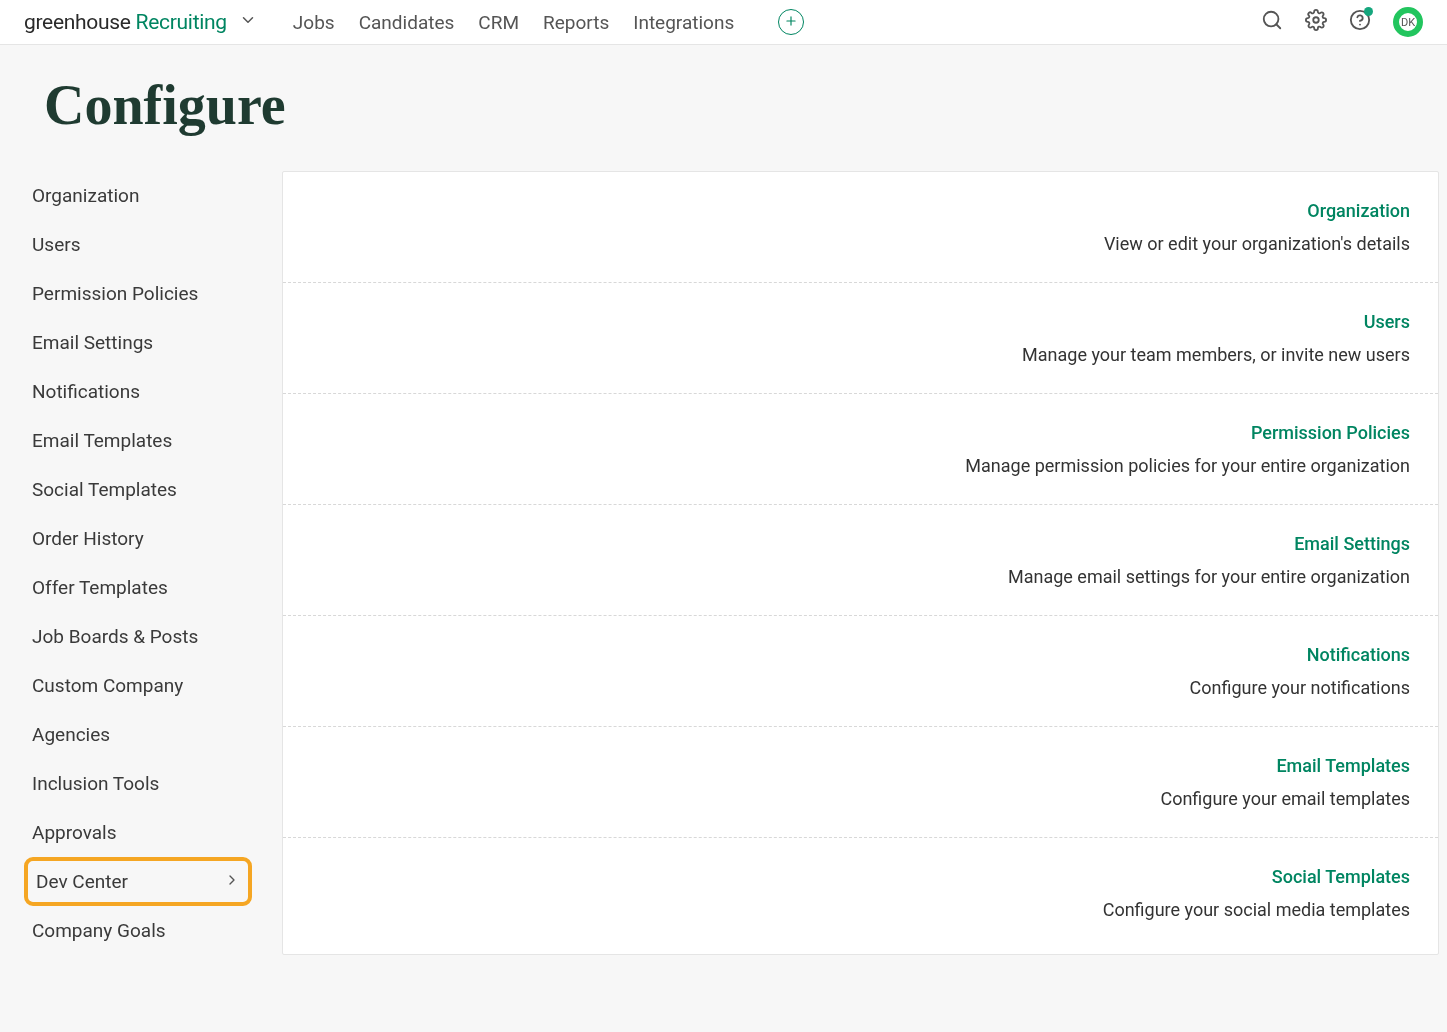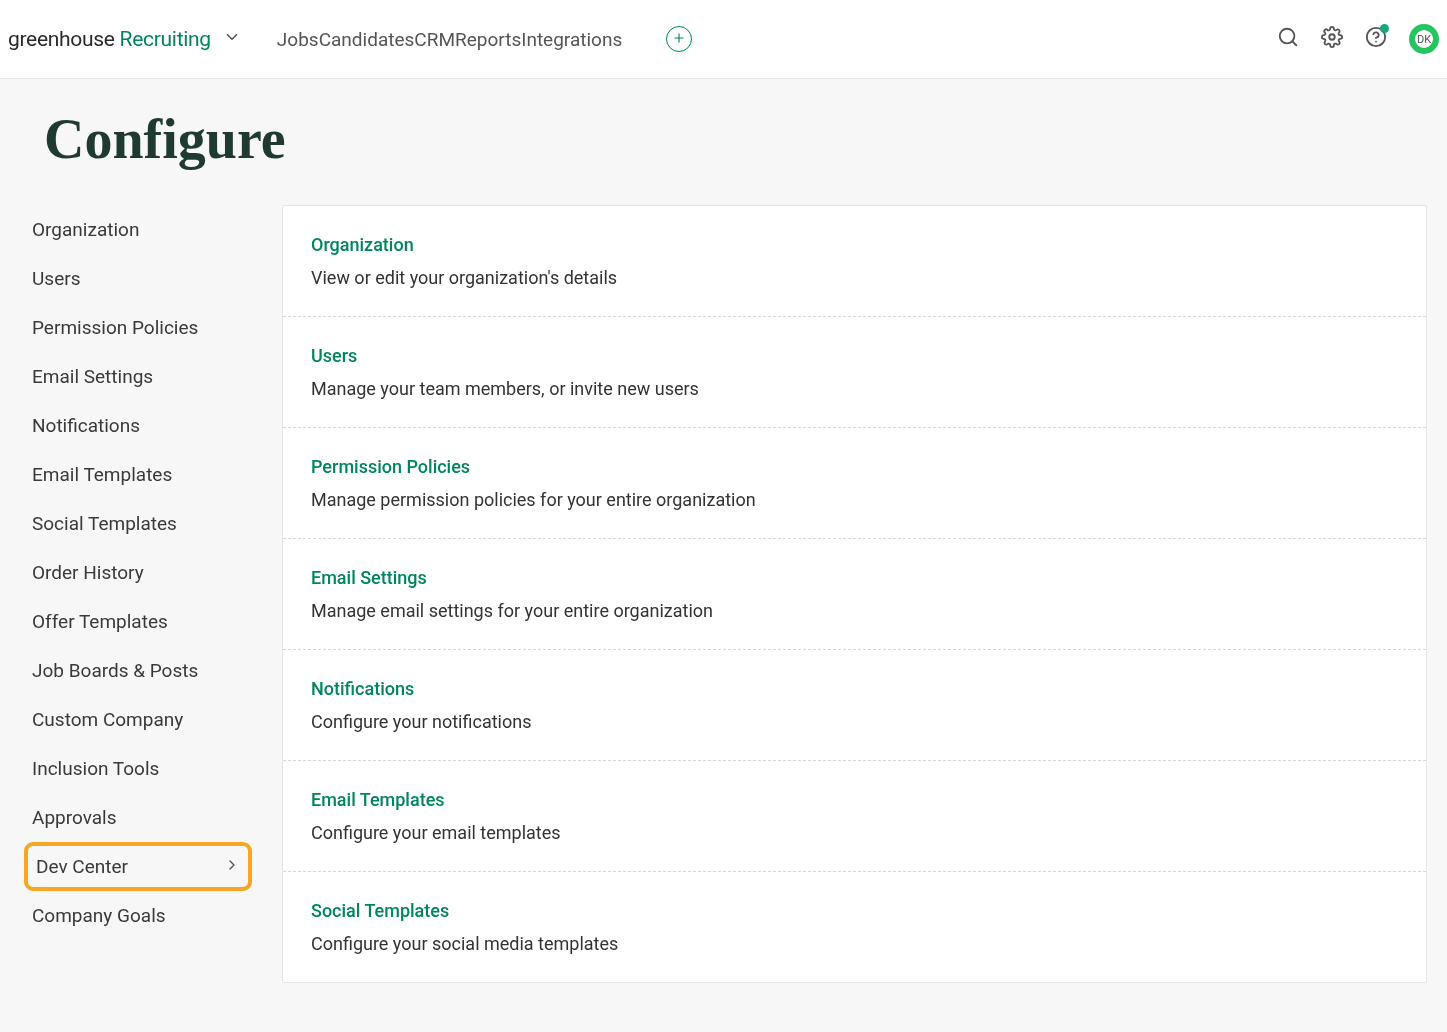--- a/index.html
+++ b/index.html
@@ -10,24 +10,24 @@
     body {
       font-family: -apple-system, BlinkMacSystemFont, "Segoe UI", Roboto, Helvetica, Arial, sans-serif;
       background: #f7f7f7;
       color: #333;
       width: 1447px;
       height: 1032px;
     }
     .top-nav {
       background: #fff;
       border-bottom: 1px solid #e5e5e5;
-      height: 79px;
-      display: flex;
-      align-items: center;
-      padding: 0 8px;
+      height: 45px;
+      display: flex;
+      align-items: center;
+      padding: 0 24px;
     }
     .logo-wrap {
       display: flex;
       align-items: center;
       gap: 12px;
       margin-right: 36px;
     }
     .logo {
       font-size: 21px;
       color: #2a2a2a;
@@ -39,20 +39,21 @@
     }
     .logo .lg-green {
       color: #008561;
       font-weight: 400;
     }
     .chev-down {
       stroke: #555;
     }
     .nav-links {
       display: flex;
+      gap: 24px;
     }
     .nav-link {
       color: #555;
       font-size: 19px;
       cursor: pointer;
     }
     .add-btn {
       margin-left: 44px;
       width: 26px;
       height: 26px;
@@ -105,22 +106,23 @@
     }
     .page-title {
       font-family: Georgia, "Times New Roman", serif;
       font-size: 56px;
       color: #1f3b31;
       padding: 28px 24px 12px 24px;
       margin-left: 20px;
     }
     .content-wrap {
       display: flex;
-      padding: 22px 20px 0 24px;
+      padding: 22px 8px 0 24px;
       gap: 30px;
+      text-align: right;
     }
     .sidebar {
       width: 228px;
       flex-shrink: 0;
     }
     .sidebar-item {
       font-size: 19px;
       color: #3a3a3a;
       padding: 13px 8px;
       cursor: pointer;
@@ -253,20 +255,23 @@
       <div class="sidebar-item">
         <span>Offer Templates</span>
       </div>
       <div class="sidebar-item">
         <span>Job Boards &amp; Posts</span>
       </div>
       <div class="sidebar-item">
         <span>Custom Company</span>
       </div>
       <div class="sidebar-item">
+        <span>Agencies</span>
+      </div>
+      <div class="sidebar-item">
         <span>Inclusion Tools</span>
       </div>
       <div class="sidebar-item">
         <span>Approvals</span>
       </div>
       <div class="sidebar-item highlighted">
         <span>Dev Center</span>
         <span><svg class="chev-right" width="16" height="16" viewBox="0 0 24 24" fill="none" stroke-width="2" stroke-linecap="round" stroke-linejoin="round">
             <polyline points="9 18 15 12 9 6"></polyline>
           </svg></span>

